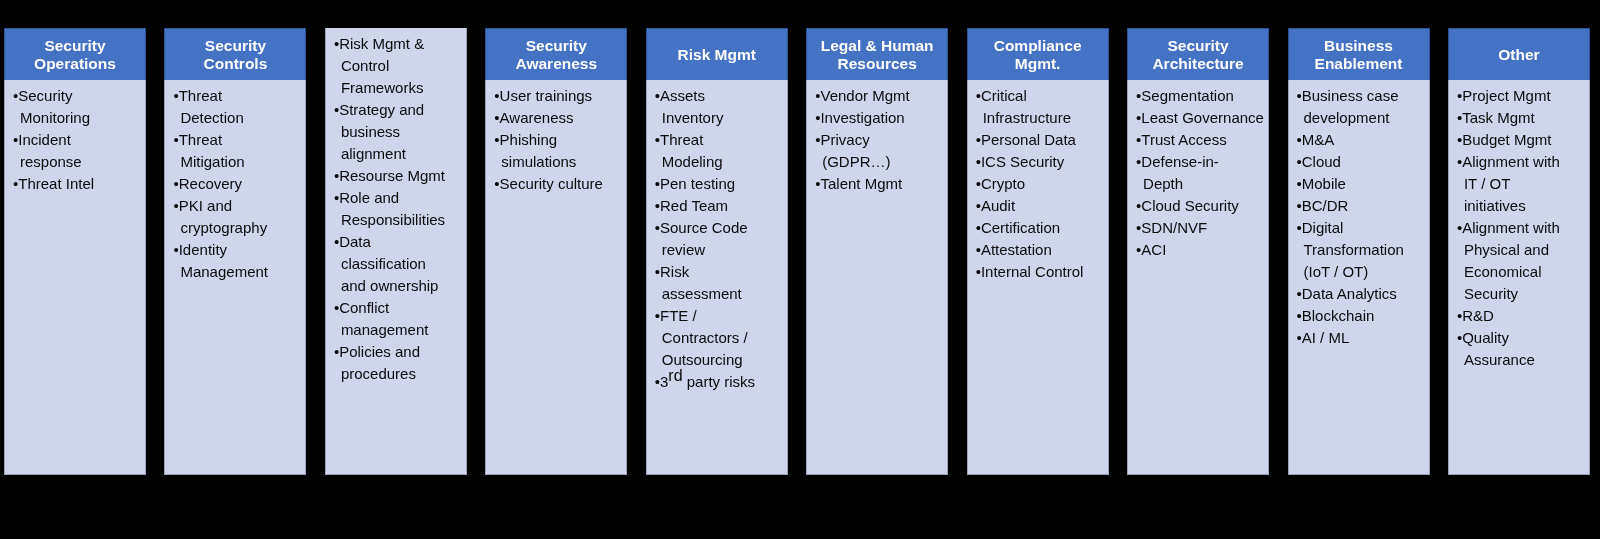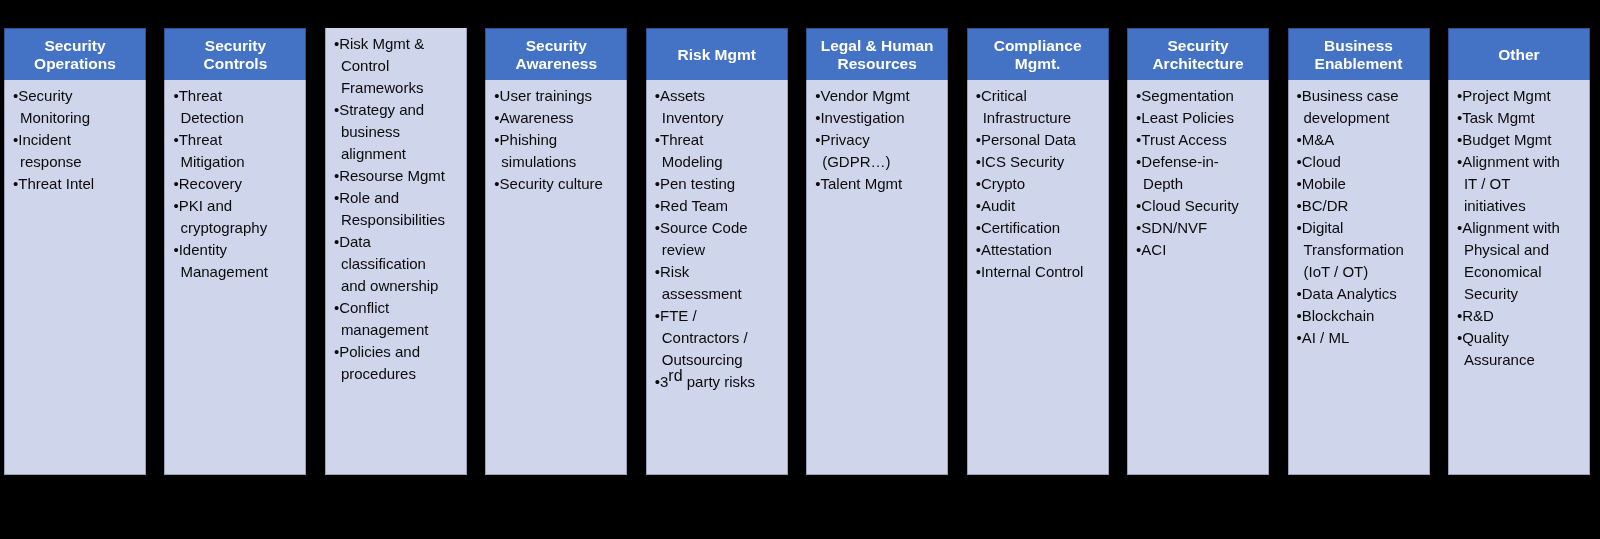--- a/index.html
+++ b/index.html
@@ -215,21 +215,21 @@
   </div>
 
   <div class="column">
     <div class="col-header">
       <span class="col-title">Security
 Architecture</span>
     </div>
     <div class="col-body">
       <ul class="items">
             <li class="item"><span class="bullet">•</span><span>Segmentation</span></li>
-            <li class="item"><span class="bullet">•</span><span>Least Policies</span></li>
+            <li class="item"><span class="bullet">•</span><span>Least Governance</span></li>
             <li class="item"><span class="bullet">•</span><span>Trust Access</span></li>
             <li class="item"><span class="bullet">•</span><span>Defense-in-
 Depth</span></li>
             <li class="item"><span class="bullet">•</span><span>Cloud Security</span></li>
             <li class="item"><span class="bullet">•</span><span>SDN/NVF</span></li>
             <li class="item"><span class="bullet">•</span><span>ACI</span></li>
           </ul>
     </div>
   </div>
 

